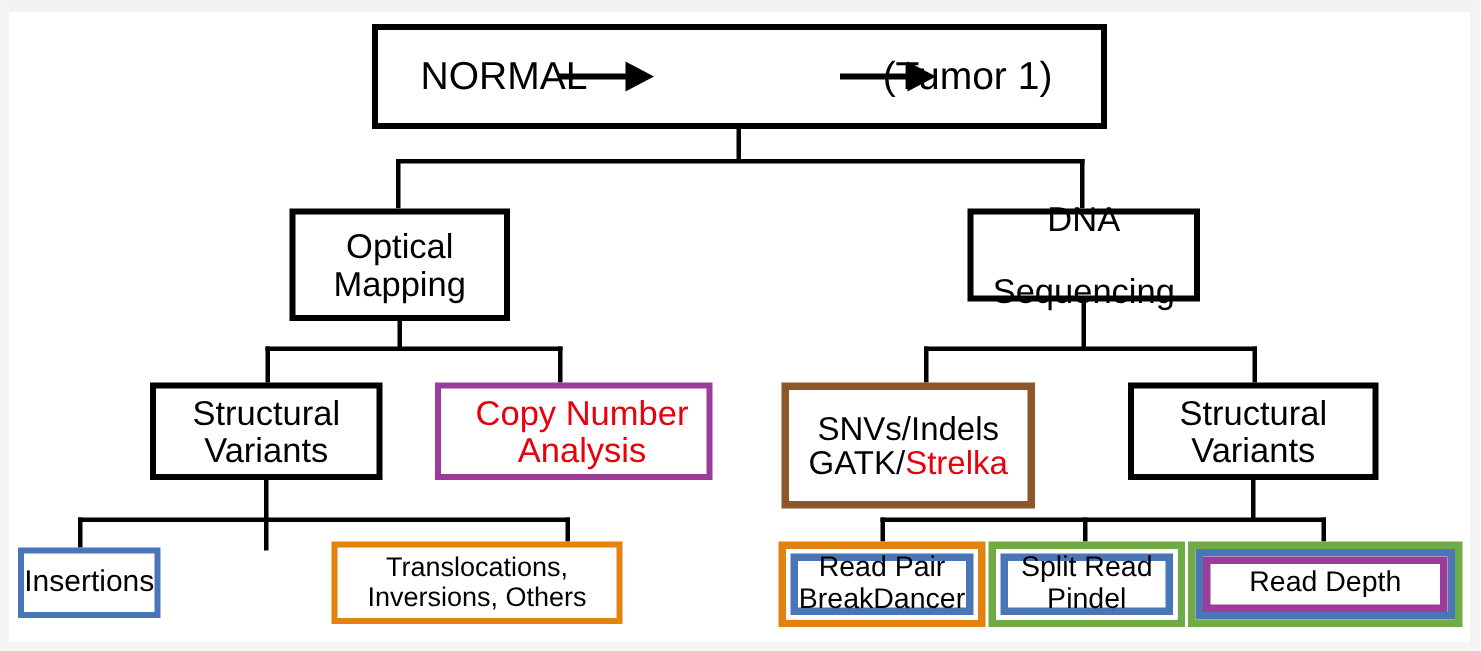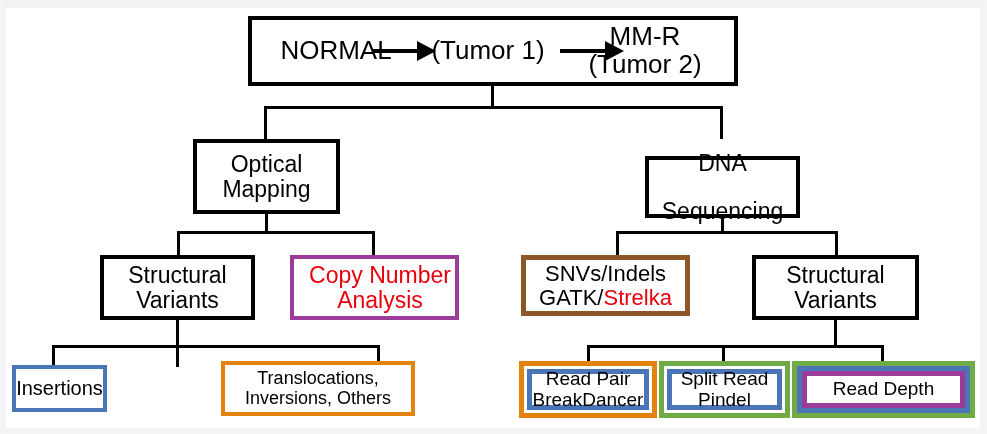--- a/index.html
+++ b/index.html
@@ -144,24 +144,20 @@
   <div class="rightbar"></div>
   <div class="botbar"></div>
 
   <div class="node b-black" style="left:248px; top:16px; width:490px; height:70px; flex-direction:row; justify-content:space-between; padding:0 14px;">
     <span style="display:flex;flex-direction:column;align-items:center;width:140px;">
       <span class="ln" style="font-size:26px;">NORMAL</span>
     </span>
     <span style="display:flex;flex-direction:column;align-items:center;width:150px;">
       <span class="ln" style="font-size:26px;">(Tumor 1)</span>
     </span>
-    <span style="display:flex;flex-direction:column;align-items:center;width:150px;">
-      <span class="ln" style="font-size:26px;">MM-R</span>
-      <span class="ln" style="font-size:26px;">(Tumor 2)</span>
-    </span>
   </div>
 
   <div class="arrow" style="left:372px; top:51px; width:66px;">
     <div class="shaft" style="width:50px;"></div>
     <div class="head" style="left:45px;"></div>
   </div>
   <div class="arrow" style="left:560px; top:51px; width:66px;">
     <div class="shaft" style="width:50px;"></div>
     <div class="head" style="left:45px;"></div>
   </div>
@@ -169,46 +165,46 @@
   <div class="ln-v" style="left:491px; top:86px;  width:3px;  height:22px;"></div>
   <div class="ln-h" style="left:264px; top:106px; width:459px; height:3px;"></div>
   <div class="ln-v" style="left:264px; top:106px; width:3px;  height:33px;"></div>
   <div class="ln-v" style="left:720px; top:106px; width:3px;  height:33px;"></div>
 
   <div class="node b-black" style="left:193px; top:139px; width:147px; height:75px;">
     <span class="ln" style="font-size:23px;">Optical</span>
     <span class="ln" style="font-size:23px;">Mapping</span>
   </div>
 
-  <div class="node b-black" style="left:645px; top:156px; width:155px; height:62px;gap:24px;">
+  <div class="node b-black" style="left:645px; top:139px; width:155px; height:62px;gap:24px;">
     <span class="ln" style="font-size:23px;">DNA</span>
     <span class="ln" style="font-size:23px;">Sequencing</span>
   </div>
 
   <div class="ln-v" style="left:265px; top:201px; width:3px; height:32px;"></div>
   <div class="ln-h" style="left:177px; top:231px; width:198px; height:3px;"></div>
   <div class="ln-v" style="left:177px; top:231px; width:3px; height:26px;"></div>
   <div class="ln-v" style="left:372px; top:231px; width:3px; height:26px;"></div>
 
   <div class="ln-v" style="left:721px; top:201px; width:3px; height:32px;"></div>
   <div class="ln-h" style="left:616px; top:231px; width:222px; height:3px;"></div>
   <div class="ln-v" style="left:616px; top:231px; width:3px; height:26px;"></div>
   <div class="ln-v" style="left:835px; top:231px; width:3px; height:26px;"></div>
 
   <div class="node b-black" style="left:100px; top:255px; width:155px; height:65px;">
     <span class="ln" style="font-size:23px;">Structural</span>
     <span class="ln" style="font-size:23px;">Variants</span>
   </div>
 
-  <div class="node b-purple" style="left:290px; top:255px; width:169px; height:65px;padding-left:11px;">
+  <div class="node b-purple" style="left:290px; top:255px; width:185px; height:65px;padding-left:11px;">
     <span class="ln red" style="font-size:23px;">Copy Number</span>
     <span class="ln red" style="font-size:23px;">Analysis</span>
   </div>
 
-  <div class="node b-brown" style="left:521px; top:255px; width:169px; height:61px;">
+  <div class="node b-brown" style="left:521px; top:255px; width:169px; height:84px;">
     <span class="ln" style="font-size:22px;">SNVs/Indels</span>
     <span class="ln" style="font-size:22px;">
       <span>GATK/</span><span class="red">Strelka</span>
     </span>
   </div>
 
   <div class="node b-black" style="left:752px; top:255px; width:167px; height:65px;">
     <span class="ln" style="font-size:23px;">Structural</span>
     <span class="ln" style="font-size:23px;">Variants</span>
   </div>

